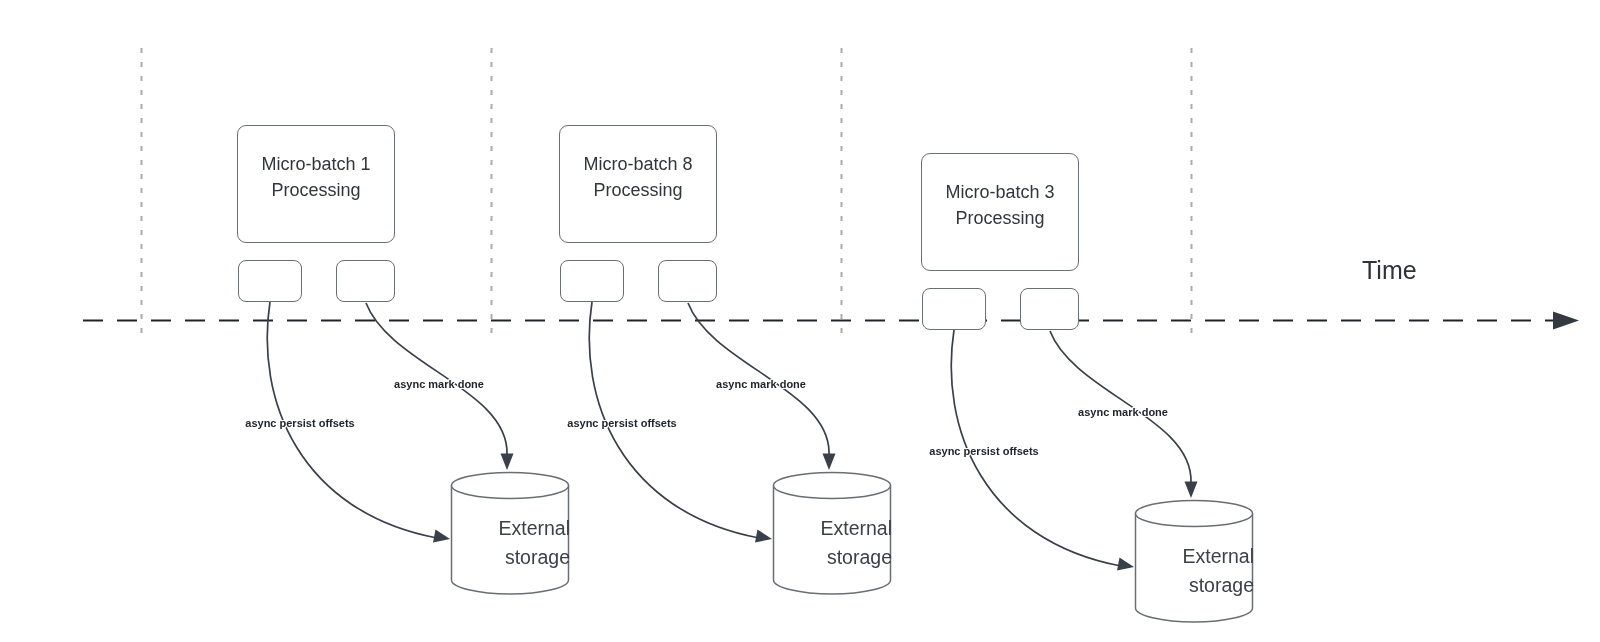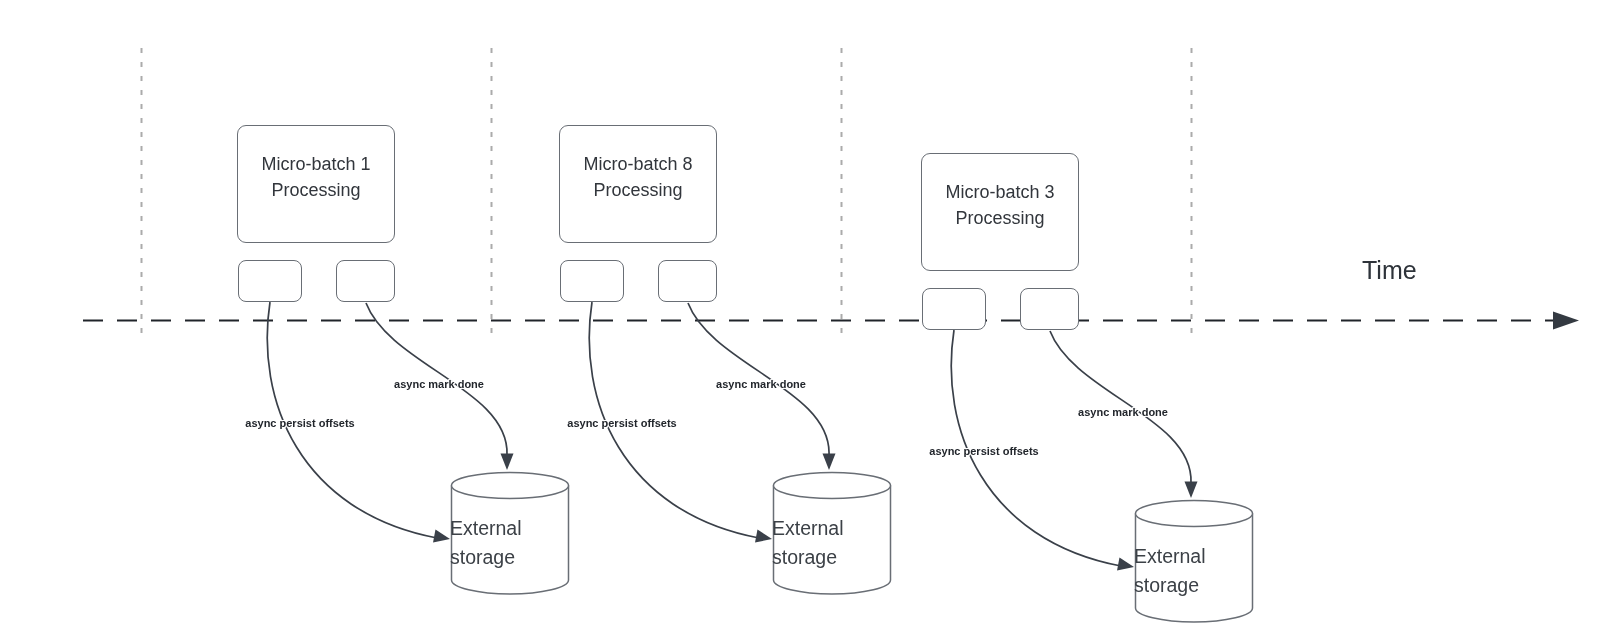--- a/index.html
+++ b/index.html
@@ -42,21 +42,21 @@
     position:absolute;transform:translateX(-50%);
     font-size:11px;font-weight:bold;color:var(--label);white-space:nowrap;
     text-shadow:0 1px 0 #fff,0 -1px 0 #fff,1px 0 0 #fff,-1px 0 0 #fff,1px 1px 0 #fff,-1px -1px 0 #fff;
   }
   .label-persist{left:300px;top:417px;}
   .label-done{left:439px;top:378px;}
   .cylinder{position:absolute;left:450px;top:471px;}
   .cylinder path,.cylinder ellipse{fill:#fff;stroke:var(--border);stroke-width:1.5;}
   .storage-text{
     position:absolute;left:450px;top:514px;width:120px;
-    text-align:left;font-size:19.5px;line-height:29px;color:#3c4147;
+    text-align:right;font-size:19.5px;line-height:29px;color:#3c4147;
   }
   .time-label{
     position:absolute;left:1362px;top:257px;
     font-size:25px;line-height:26px;color:#2e333a;
   }
 </style>
 </head>
 <body>
 
 <div class="canvas">

